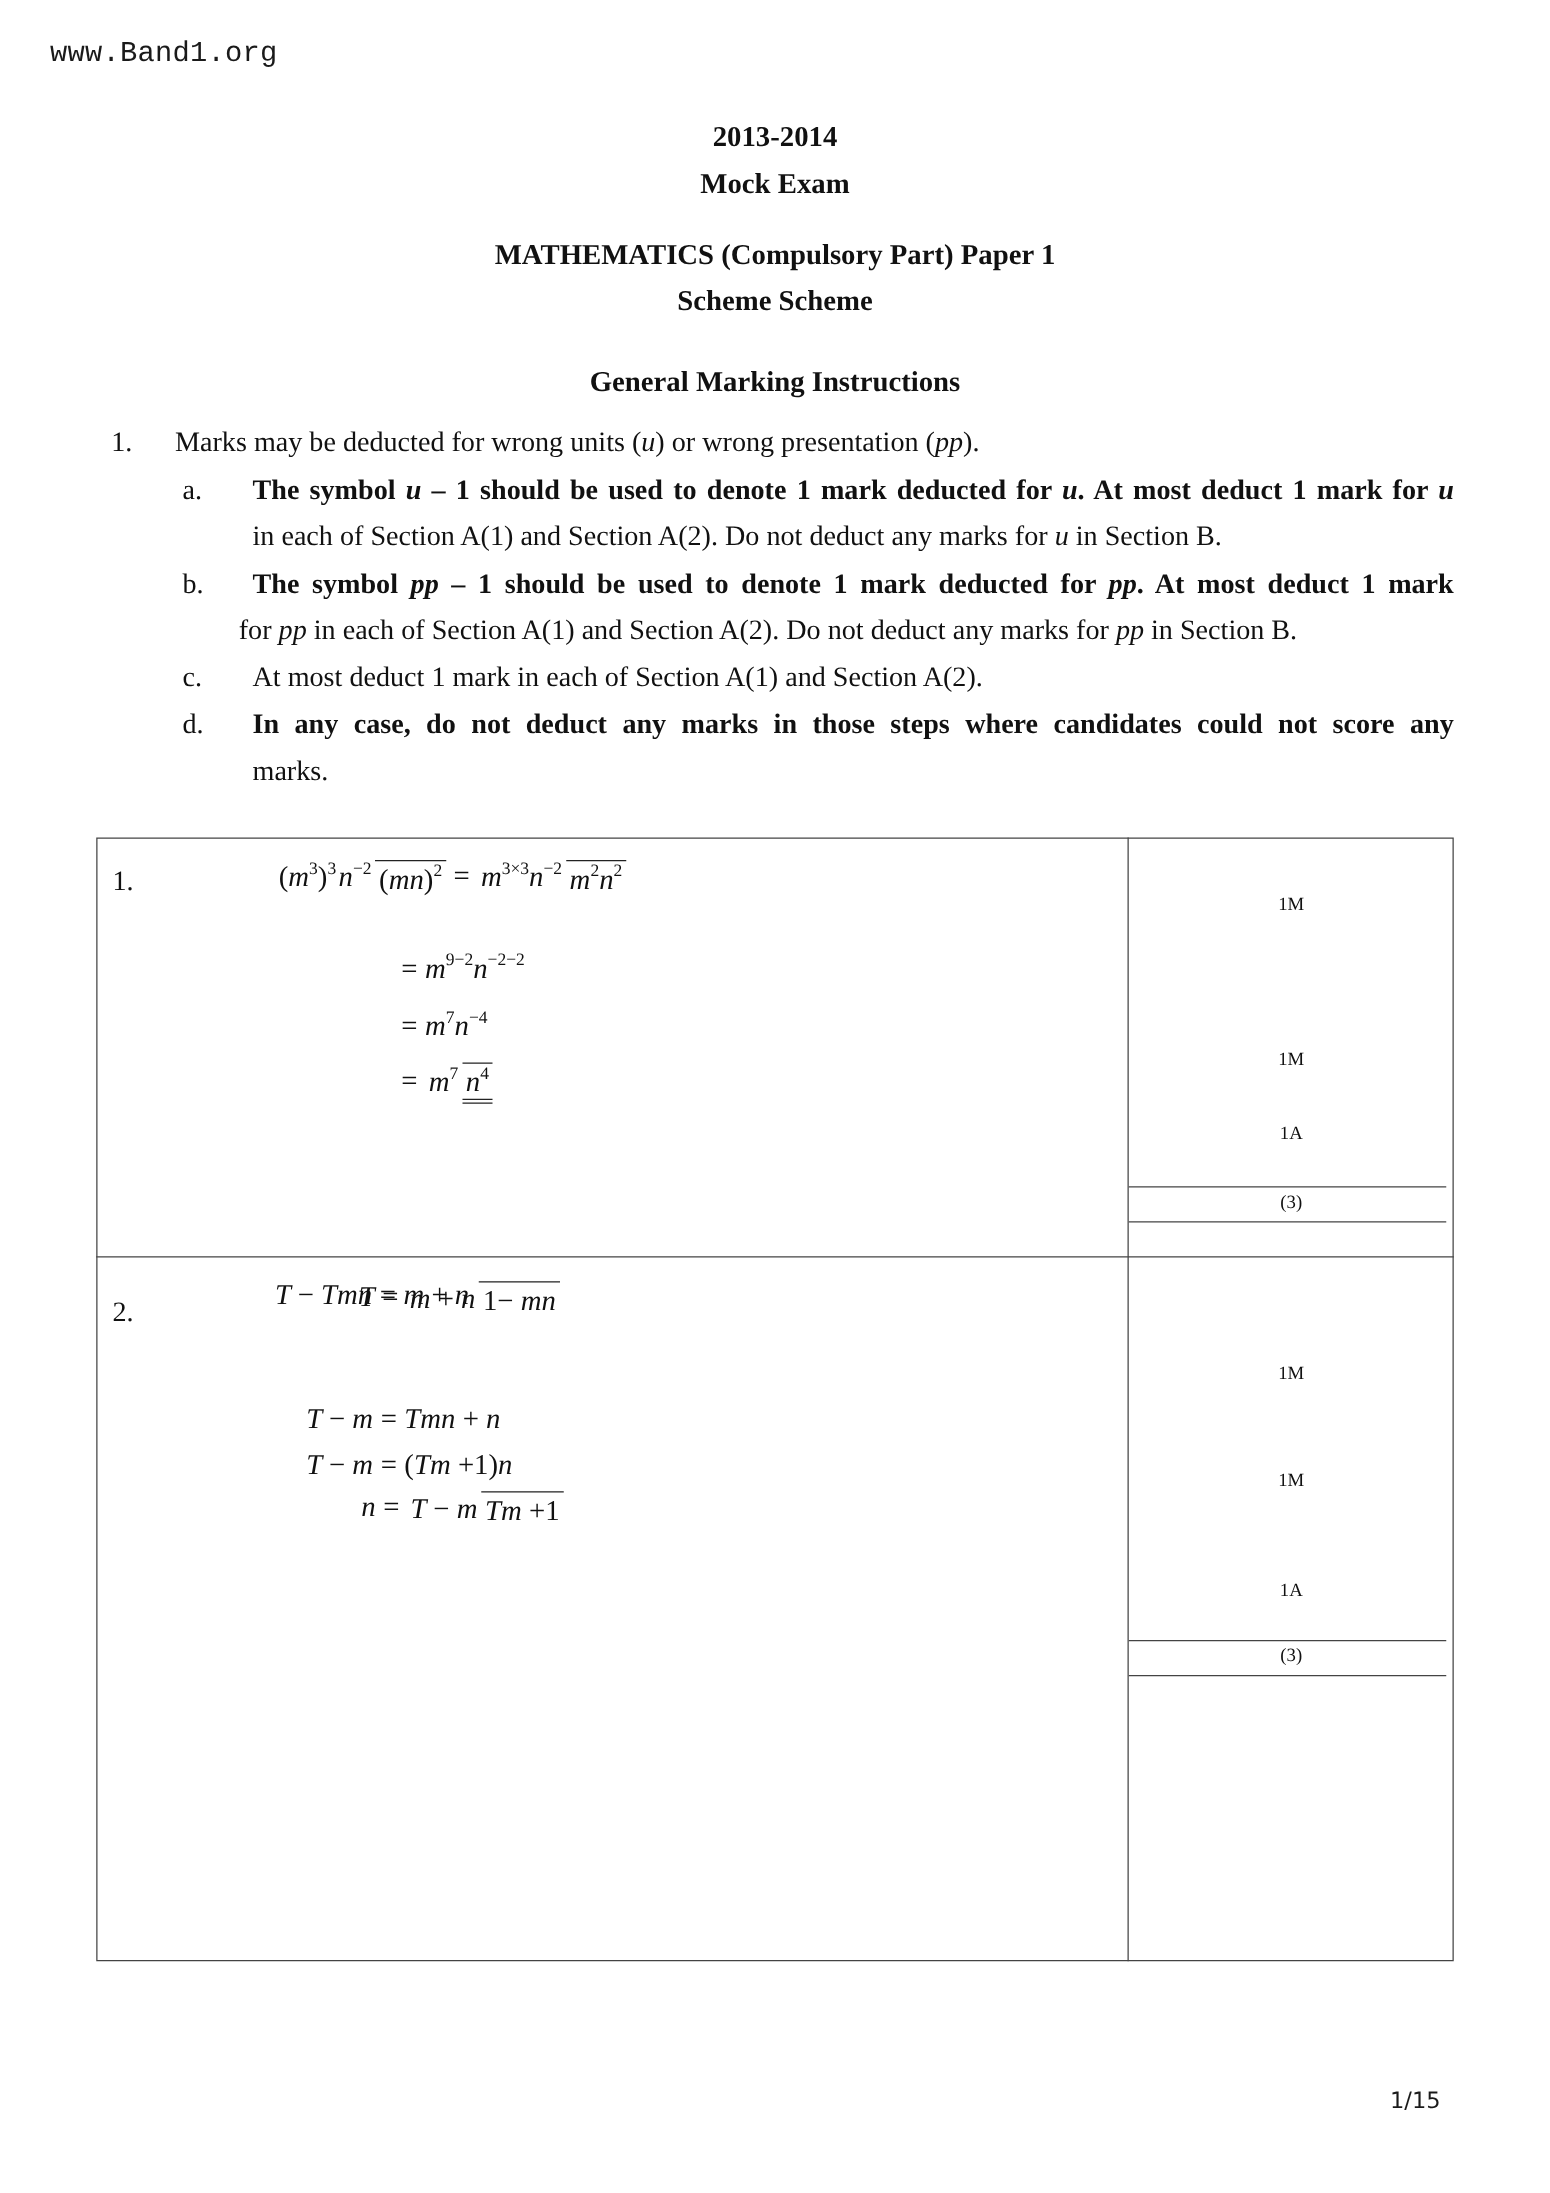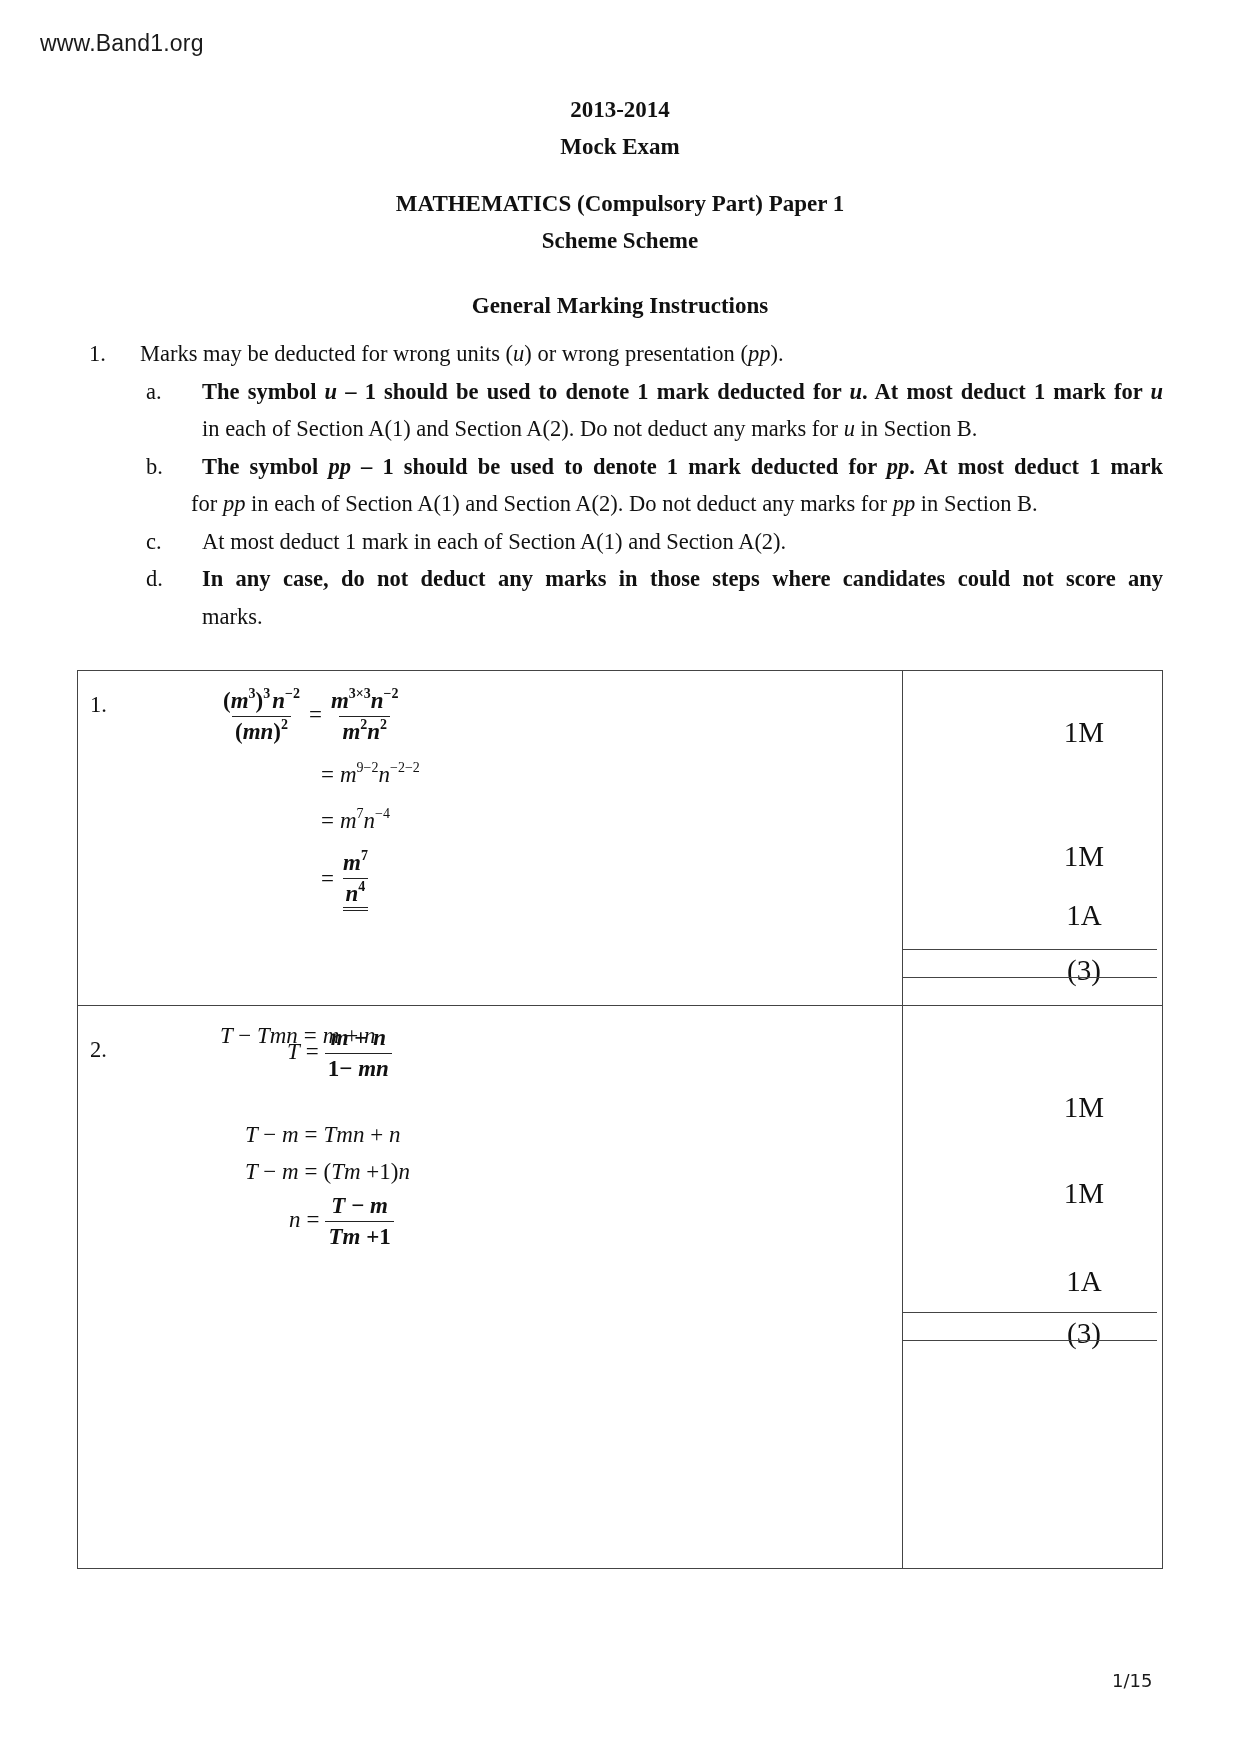--- a/index.html
+++ b/index.html
@@ -2,48 +2,48 @@
 <html><head>
   <meta charset="utf-8">
   <style>
     html, body { margin: 0; padding: 0; background: #ffffff; }
     body {
       width: 1240px; height: 1754px; position: relative; overflow: hidden;
       font-family: "Liberation Serif", serif; color: #111111;
     }
     .abs { position: absolute; }
     .watermark {
-      left: 40px; top: 30px; font-family: Liberation Sans, sans-serif;
+      left: 40px; top: 30px; font-family: Liberation Mono, monospace;
       font-size: 23px; color: #1a1a1a; letter-spacing: 0.2px;
     }
     .pageno {
       left: 1112px; top: 1670px; font-family: "DejaVu Sans", "Liberation Sans", sans-serif;
       font-size: 18px; color: #1a1a1a;
     }
     .head {
       left: 0; width: 1240px; text-align: center; font-weight: bold; font-size: 23px;
       line-height: 28px;
     }
     .instr { font-size: 22.5px; line-height: 28px; white-space: nowrap; }
     .instr i { font-style: italic; }
     .justify { text-align: justify; text-align-last: justify; white-space: normal; font-weight: bold; }
 
     
     .tbl { left: 77px; top: 670px; width: 1086px; height: 899px; border: 1.5px solid #444; box-sizing: border-box; }
     .vdiv { left: 902px; top: 670px; width: 0; height: 899px; border-left: 1.5px solid #444; }
     .hdiv { left: 77px; top: 1005px; width: 1086px; height: 0; border-top: 1.5px solid #444; }
     .subline { left: 903px; width: 254px; height: 0; border-top: 1.3px solid #444; }
     .qnum { font-size: 22.5px; }
-    .mark { left: 954px; width: 260px; text-align: center; font-size: 29px; }
+    .mark { left: 903px; width: 260px; text-align: center; font-size: 15px; }
 
     
     .m { font-family: "Liberation Serif", serif; font-style: italic; font-size: 23px; white-space: nowrap; }
     .m .r { font-style: normal; }
     .m sup { font-size: 14px; font-style: normal; vertical-align: 0; position: relative; top: -10px; }
-    .frac { display: inline-flex; flex-direction: column; align-items: center; vertical-align: middle; font-weight: bold; }
+    .frac { display: inline-flex; flex-direction: row; align-items: center; vertical-align: middle; }
     .frac .num { padding: 0 3px 2px 3px; }
     .frac .den { border-top: 1.3px solid #222; padding: 2px 3px 0 3px; }
     .dbl { border-bottom: 4px double #222; padding-bottom: 1px; }
     .eq { font-style: normal; margin: 0 6px; }
   </style>
 </head>
 <body>
 
 <div class="abs watermark">www.Band1.org</div>
 <div class="abs pageno">1/15</div>

